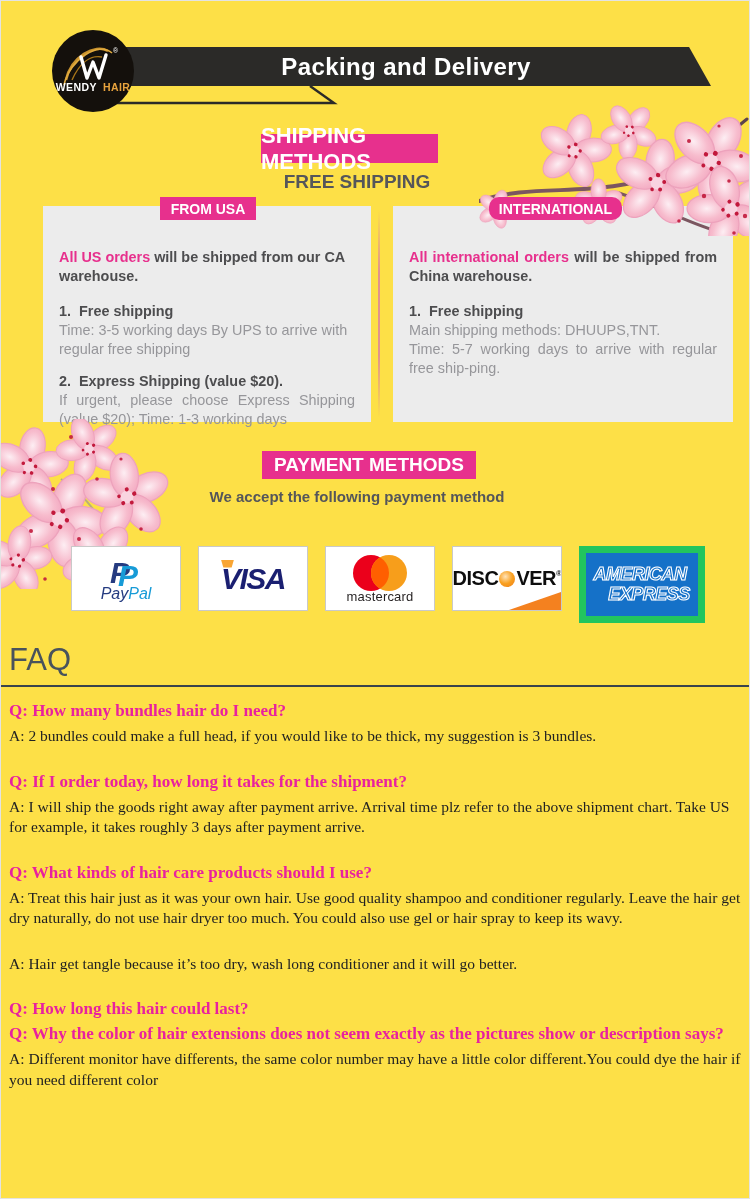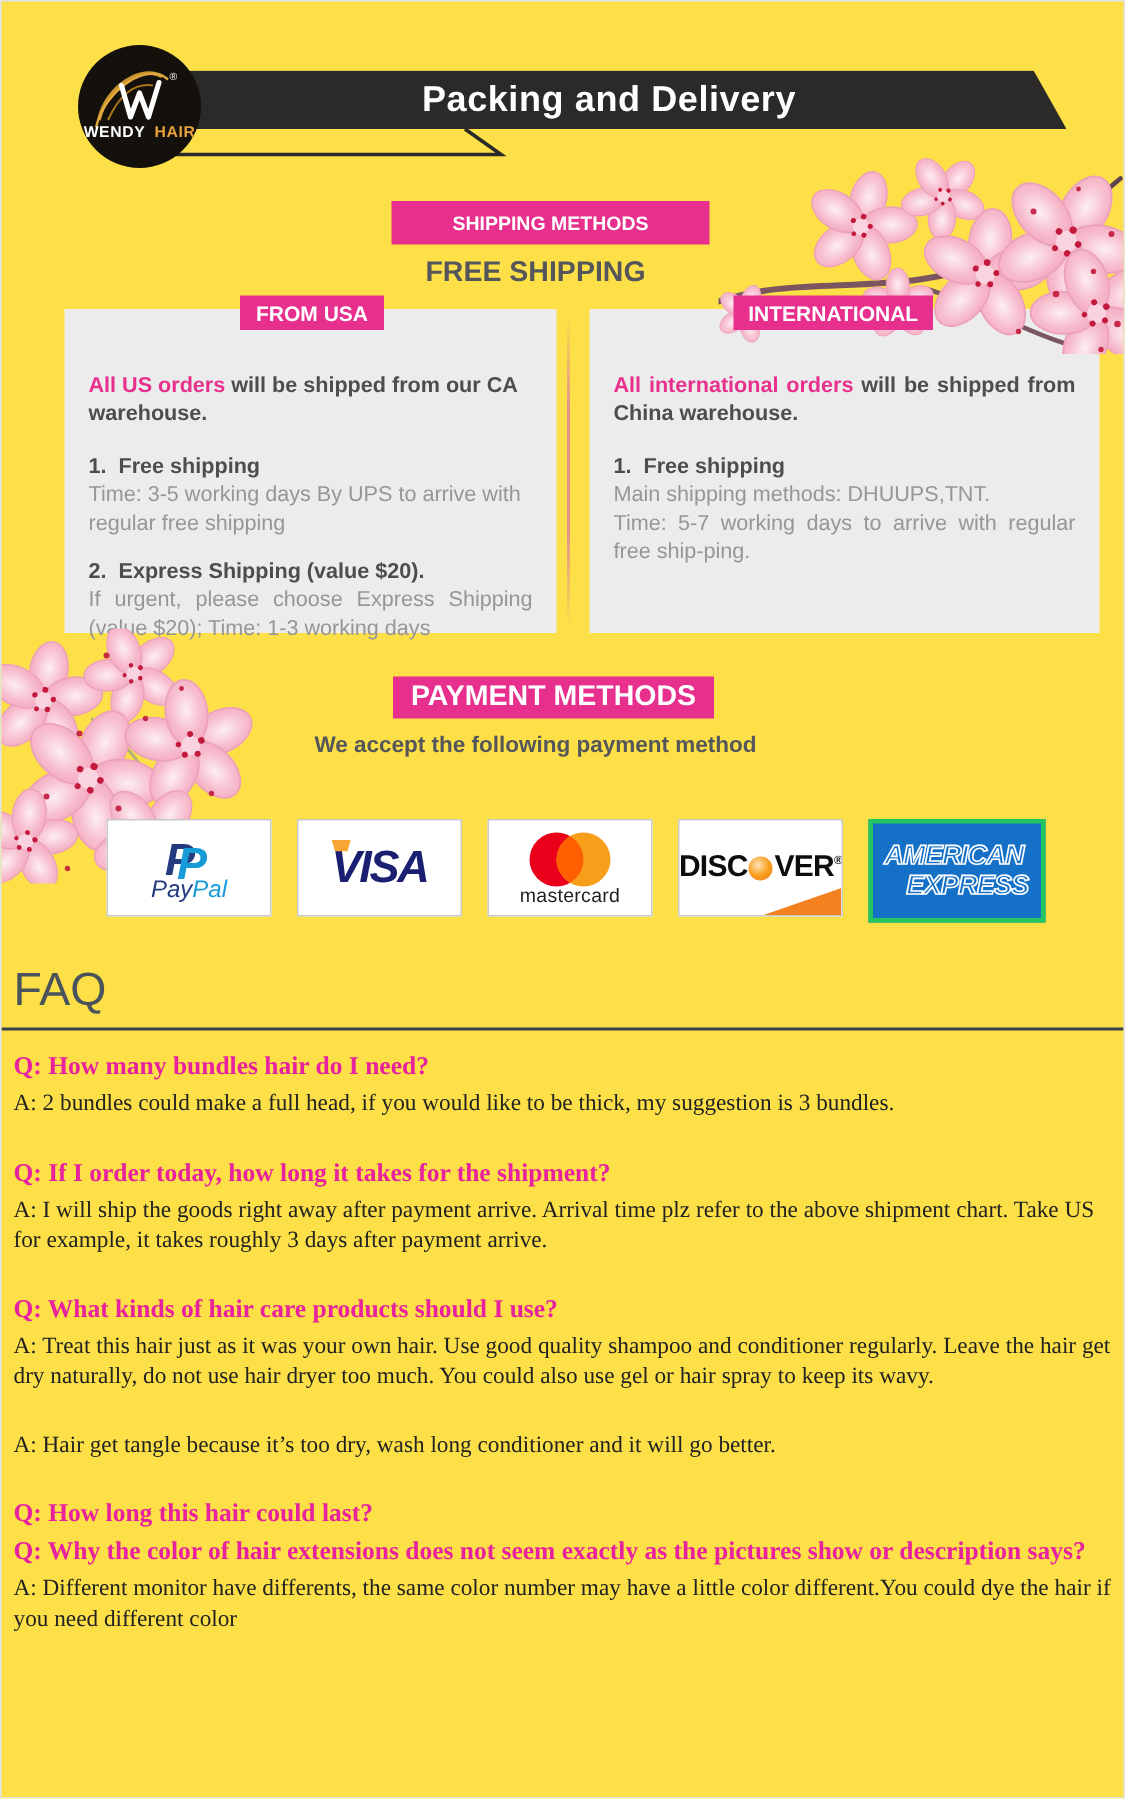--- a/index.html
+++ b/index.html
@@ -40,21 +40,21 @@
   .visa-flag{position:absolute;left:0px;top:-2px;width:13px;height:8px;background:#f9a533;
     clip-path:polygon(0 0,100% 0,82% 100%,18% 100%);}
   .mc-wrap{display:flex;flex-direction:column;align-items:center;}
   .mc-text{font-size:13px;color:#231f20;margin-top:-3px;letter-spacing:.2px;}
   .disc-text{display:flex;align-items:center;font-size:20px;font-weight:800;color:#0d0d0d;letter-spacing:-.5px;}
   .disc-o{display:inline-block;width:16px;height:16px;border-radius:50%;margin:0 1px;
     background:radial-gradient(circle at 40% 35%,#ffe3b8 0%,#f9a020 50%,#ee7c16 100%);}
   .disc-reg{font-size:8px;align-self:flex-start;margin-top:2px;}
   .disc-swoosh{position:absolute;right:0;bottom:0;width:52px;height:18px;background:#f4811f;
     clip-path:polygon(100% 0,100% 100%,0 100%);}
-  .card-amex{background:#1571c8;border:3px solid #22c55e;}
+  .card-amex{background:#1571c8;border:7px solid #22c55e;}
 
   
   .faq-title{position:absolute;left:8px;top:641px;font-size:31px;color:#49535c;font-weight:400;z-index:6;}
   .faq-rule{position:absolute;left:0;top:684px;width:748px;height:2px;background:#39434c;z-index:6;}
   .faq-list{position:absolute;left:8px;top:700px;width:733px;font-family:"Liberation Serif",serif;z-index:6;}
   .faq-q{color:#e8219f;font-weight:bold;font-size:17px;margin:0 0 5px 0;}
   .faq-a{color:#222;font-size:15.5px;line-height:20.5px;margin:0 0 25px 0;}
 
   .deco{position:absolute;z-index:2;}
 </style>
@@ -100,21 +100,21 @@
       <path d="M22,52 C30,34 41,27 52,29" stroke="#a87518" stroke-width="1.4" fill="none"></path>
       <path d="M31,29 L37,50 L43,34 L49,50 L56,27" stroke="#ffffff" stroke-width="3.4" fill="none" stroke-linecap="round" stroke-linejoin="round"></path>
       <text x="63" y="25" font-size="7" fill="#ffffff">®</text>
       <text x="43" y="63" text-anchor="middle" font-size="10.5" font-weight="bold" font-family="Liberation Sans, sans-serif" letter-spacing="0.4">
         <tspan fill="#ffffff">WENDY</tspan>
         <tspan fill="#e8a33d" dx="3">HAIR</tspan>
       </text>
     </svg>
   </div>
 
-  <div class="pink-banner" style="left:260px;top:133px;width:212px;height:29px;font-size:13px;justify-content:center;">
+  <div class="pink-banner" style="left:260px;top:133px;width:177px;height:29px;font-size:22px;justify-content:center;">
     <span>SHIPPING METHODS</span>
   </div>
   <div class="sub-head" style="top:170px;font-size:19px;">FREE SHIPPING</div>
 
   <svg class="deco" style="left:478px;top:100px;" width="270" height="135" viewBox="0 0 270 135">
     <path d="M0,100 C60,80 120,100 190,70" stroke="#7b5660" stroke-width="4" fill="none" stroke-linecap="round"></path>
     <path d="M140,92 C180,105 215,125 242,131" stroke="#7b5660" stroke-width="3" fill="none" stroke-linecap="round"></path>
     <path d="M190,70 C220,55 245,38 268,18" stroke="#5d434d" stroke-width="3" fill="none" stroke-linecap="round"></path>
     <use href="#bloom" transform="translate(95,50) scale(1.7) rotate(15)"></use>
     <use href="#bloom" transform="translate(150,30) scale(1.3) rotate(40)"></use>
@@ -131,21 +131,21 @@
         <circle cx="240" cy="25" r="1.6"></circle>
         <circle cx="200" cy="120" r="1.8"></circle>
       <circle cx="266" cy="115" r="2.2"></circle>
         <circle cx="255" cy="132" r="1.8"></circle>
     </g>
   </svg>
 
   <div class="pink-banner" style="left:159px;top:196px;width:96px;height:23px;font-size:14px;">
     <span>FROM USA</span>
   </div>
-  <div class="pink-banner" style="left:488px;top:196px;width:133px;height:23px;font-size:14px;">
+  <div class="pink-banner" style="left:488px;top:196px;width:133px;height:23px;font-size:14px;border-radius:10px;">
     <span>INTERNATIONAL</span>
   </div>
 
   <div class="gray-box" style="left:42px;width:328px;">
     <p class="intro">
       <span class="hl">All US orders</span><span> will be shipped from our CA warehouse.</span>
     </p>
     <p class="note-title">1.  Free shipping</p>
     <p class="note-body">Time: 3-5 working days By UPS to arrive with regular free shipping</p>
     <p class="note-title">2.  Express Shipping (value $20).</p>

